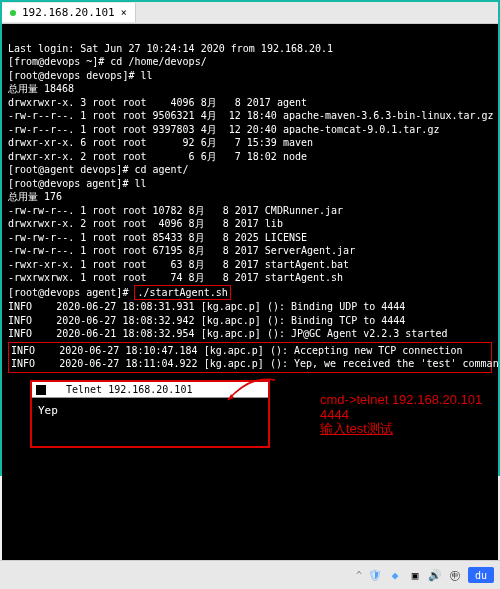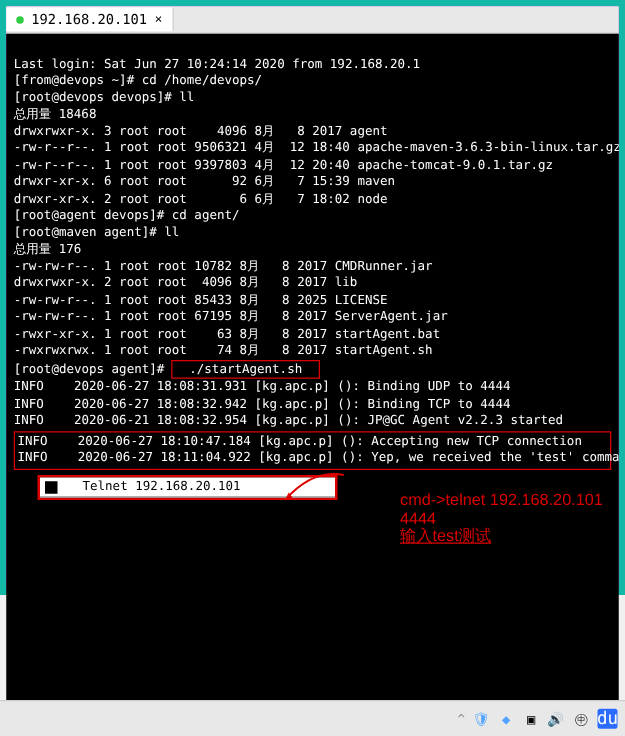--- a/index.html
+++ b/index.html
@@ -1,40 +1,40 @@
 <!DOCTYPE html>
 <html><head>
 <meta charset="utf-8">
 <style>
   * { margin: 0; padding: 0; box-sizing: border-box; }
   body { width: 500px; height: 589px; background: #f0f0f0; font-family: "Consolas", monospace; font-size: 10px; overflow: hidden; position: relative; }
-  .window { background: #d946ef; border: 5px solid #14b8a6; height: 476px; }
+  .window { background: #ec4899; border: 2px solid #14b8a6; height: 476px; }
   .tab-bar { background: #e8e8e8; height: 22px; display: flex; align-items: center; border-bottom: 1px solid #ccc; }
   .tab { background: #fff; padding: 3px 8px; font-size: 11px; display: flex; align-items: center; gap: 6px; border-right: 1px solid #ccc; }
   .dot { width: 6px; height: 6px; background: #2ecc40; border-radius: 50%; }
   .tab-close { font-size: 10px; cursor: pointer; }
   .terminal { background: #000; color: #fff; font-size: 10px; line-height: 1.35; padding: 4px 6px; height: 536px; white-space: pre; overflow: hidden; font-family: "SimSun","Consolas",monospace; }
-  .hl-cmd { border: 1px solid #d00; padding: 0 13px; display: inline-block; }
+  .hl-cmd { border: 1px solid #d00; padding: 0 2px; display: inline-block; }
   .hl-rows { border: 1px solid #d00; padding: 1px 2px; margin-top: 1px; }
   .telnet-window { position: absolute; top: 380px; left: 30px; width: 240px; background: #000; border: 2px solid #d00; }
   .telnet-title { background: #fff; color: #000; padding: 2px 4px; font-size: 10px; display: flex; align-items: center; gap: 20px; border-bottom: 1px solid #999; }
   .telnet-icon { width: 10px; height: 10px; background: #000; display: inline-block; }
   .telnet-body { color: #fff; padding: 6px; height: 48px; font-size: 11px; }
   .annot { position: absolute; font-size: 13px; color: #d00; font-family: "SimSun","Microsoft YaHei",sans-serif; margin-left: 40px; }
   .annot1 { top: 392px; left: 280px; }
   .annot2 { top: 420px; left: 280px; text-decoration: underline; }
   .arrow { position: absolute; top: 375px; left: 220px; width: 60px; height: 30px; }
   .arrow svg { width: 100%; height: 100%; }
   .taskbar { position: absolute; bottom: 0; left: 0; right: 0; height: 29px; background: #e8e8e8; border-top: 1px solid #ccc; display: flex; align-items: center; justify-content: flex-end; padding: 0 6px; gap: 4px; font-size: 10px; }
   .tray { display: flex; align-items: center; gap: 6px; }
   .tray-icon { width: 14px; height: 14px; display: flex; align-items: center; justify-content: center; font-size: 11px; }
   .clock { text-align: center; line-height: 1.1; font-size: 10px; }
   .caret { color: #888; font-size: 10px; }
   .blue { color: #4da3ff; }
-  .du { background: #2b6cff; color: #fff; width: 16px; height: 16px; font-size: 14px; display: flex; align-items: center; justify-content: center; border-radius: 2px; }
+  .du { background: #2b6cff; color: #fff; width: 26px; height: 16px; font-size: 10px; display: flex; align-items: center; justify-content: center; border-radius: 2px; }
 </style>
 </head>
 <body>
 
 <div class="window">
   <div class="tab-bar">
     <div class="tab">
       <span class="dot"></span>
       <span>192.168.20.101</span>
       <span class="tab-close">×</span>
@@ -44,41 +44,44 @@
 <span>Last login: Sat Jun 27 10:24:14 2020 from 192.168.20.1</span>
 <span>[from@devops ~]# cd /home/devops/</span>
 <span>[root@devops devops]# ll</span>
 <span>总用量 18468</span>
 <span>drwxrwxr-x. 3 root root    4096 8月   8 2017 agent</span>
 <span>-rw-r--r--. 1 root root 9506321 4月  12 18:40 apache-maven-3.6.3-bin-linux.tar.gz</span>
 <span>-rw-r--r--. 1 root root 9397803 4月  12 20:40 apache-tomcat-9.0.1.tar.gz</span>
 <span>drwxr-xr-x. 6 root root      92 6月   7 15:39 maven</span>
 <span>drwxr-xr-x. 2 root root       6 6月   7 18:02 node</span>
 <span>[root@agent devops]# cd agent/</span>
-<span>[root@maven agent]# ll</span>
+<span>[root@devops agent]# ll</span>
 <span>总用量 176</span>
 <span>-rw-rw-r--. 1 root root 10782 8月   8 2017 CMDRunner.jar</span>
 <span>drwxrwxr-x. 2 root root  4096 8月   8 2017 lib</span>
 <span>-rw-rw-r--. 1 root root 85433 8月   8 2025 LICENSE</span>
 <span>-rw-rw-r--. 1 root root 67195 8月   8 2017 ServerAgent.jar</span>
 <span>-rwxr-xr-x. 1 root root    63 8月   8 2017 startAgent.bat</span>
 <span>-rwxrwxrwx. 1 root root    74 8月   8 2017 startAgent.sh</span>
 <span>[root@devops agent]# </span><span class="hl-cmd">./startAgent.sh</span>
 <span>INFO    2020-06-27 18:08:31.931 [kg.apc.p] (): Binding UDP to 4444</span>
 <span>INFO    2020-06-27 18:08:32.942 [kg.apc.p] (): Binding TCP to 4444</span>
 <span>INFO    2020-06-21 18:08:32.954 [kg.apc.p] (): JP@GC Agent v2.2.3 started</span>
 <div class="hl-rows"><span>INFO    2020-06-27 18:10:47.184 [kg.apc.p] (): Accepting new TCP connection</span>
 <span>INFO    2020-06-27 18:11:04.922 [kg.apc.p] (): Yep, we received the 'test' command</span></div>
   </div>
 </div>
 
 <div class="telnet-window">
   <div class="telnet-title">
     <span class="telnet-icon"></span>
     <span>Telnet 192.168.20.101</span>
+  </div>
+  <div class="telnet-body">
+    <span>Yep</span>
   </div>
 </div>
 
 <div class="arrow">
   <svg viewBox="0 0 60 30">
       <path d="M55 5 Q30 0 8 25" stroke="#d00" stroke-width="1.5" fill="none"></path>
       <path d="M8 25 l6 -2 l-3 -4 z" fill="#d00"></path>
     </svg>
 </div>
 <div class="annot annot1">cmd-&gt;telnet 192.168.20.101 4444</div>

